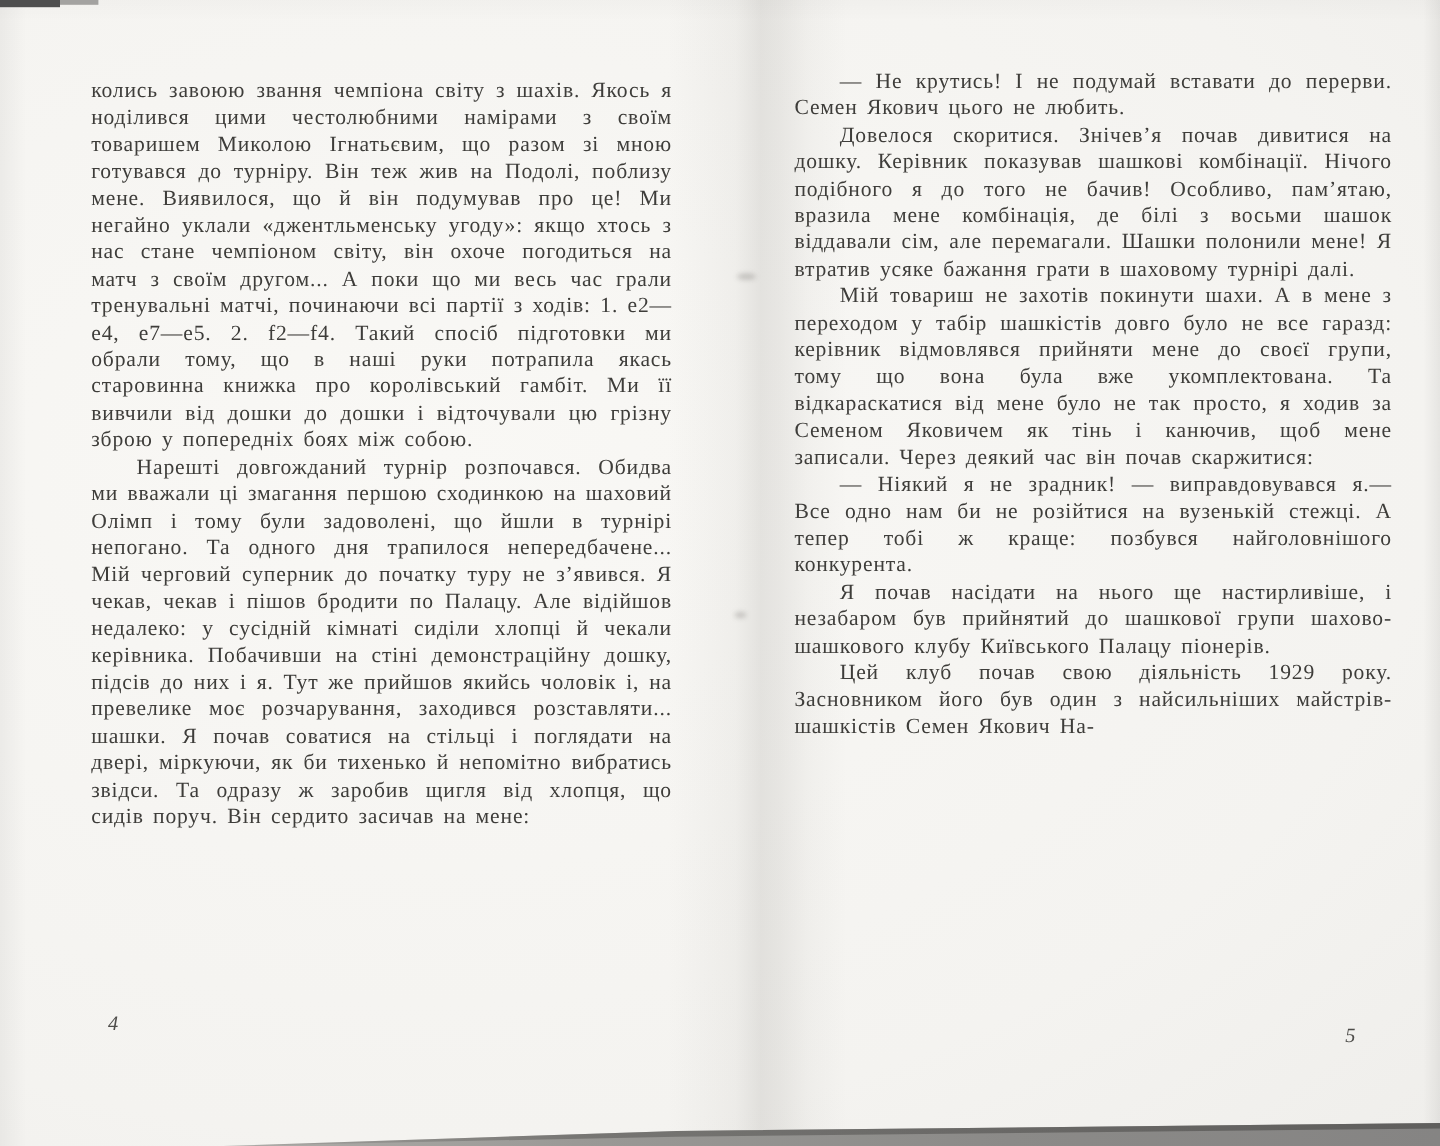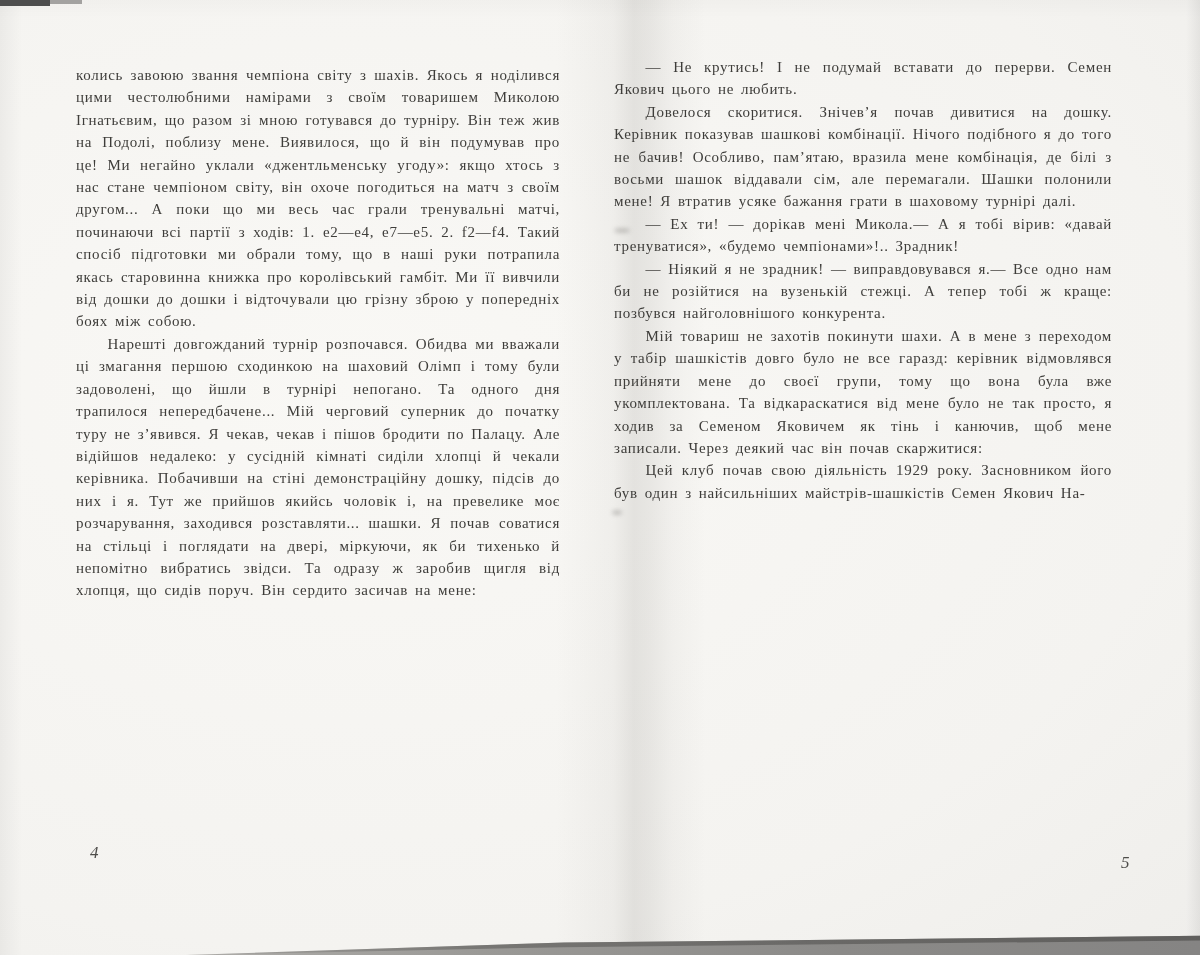--- a/index.html
+++ b/index.html
@@ -37,36 +37,36 @@
       rgba(95,92,86,0.04) 78%,
       rgba(95,92,86,0) 100%);
   }
   .page-text {
     position: absolute;
     color: #3e3d3a;
   }
   .page-text p {
     margin: 0;
     text-align: justify;
-    font-size: 15px;
+    font-size: 18px;
     line-height: 22.4px;
     letter-spacing: 0.7px;
     word-spacing: 2.5px;
     text-indent: 2.1em;
     hyphens: auto;
     -webkit-hyphens: auto;
   }
   .page-text p.no-indent { text-indent: 0; }
   .page-left-text {
     left: 76px;
     top: 64px;
     width: 484px;
   }
   .page-right-text {
-    left: 614px;
+    left: 662px;
     top: 56px;
     width: 498px;
   }
   .page-num {
     position: absolute;
     font-style: italic;
     font-size: 17px;
     color: #4e4d4a;
     letter-spacing: 0.5px;
   }
@@ -121,23 +121,23 @@
   <div class="page-text page-left-text">
     <p class="no-indent">колись завоюю звання чемпіона світу з шахів. Якось я ноділився цими честолюбними намірами з своїм товаришем Миколою Ігнатьєвим, що разом зі мною готувався до турніру. Він теж жив на Подолі, поблизу мене. Виявилося, що й він подумував про це! Ми негайно уклали «джентльменську угоду»: якщо хтось з нас стане чемпіоном світу, він охоче погодиться на матч з своїм другом... А поки що ми весь час грали тренувальні матчі, починаючи всі партії з ходів: 1. e2—e4, e7—e5. 2. f2—f4. Такий спосіб підготовки ми обрали тому, що в наші руки потрапила якась старовинна книжка про королівський гамбіт. Ми її вивчили від дошки до дошки і відточували цю грізну зброю у попередніх боях між собою.</p>
     <p>Нарешті довгожданий турнір розпочався. Обидва ми вважали ці змагання першою сходинкою на шаховий Олімп і тому були задоволені, що йшли в турнірі непогано. Та одного дня трапилося непередбачене... Мій черговий суперник до початку туру не з’явився. Я чекав, чекав і пішов бродити по Палацу. Але відійшов недалеко: у сусідній кімнаті сиділи хлопці й чекали керівника. Побачивши на стіні демонстраційну дошку, підсів до них і я. Тут же прийшов якийсь чоловік і, на превелике моє розчарування, заходився розставляти... шашки. Я почав соватися на стільці і поглядати на двері, міркуючи, як би тихенько й непомітно вибратись звідси. Та одразу ж заробив щигля від хлопця, що сидів поруч. Він сердито засичав на мене:</p>
   </div>
 
   <div class="page-num page-num-left">4</div>
 
   <div class="page-text page-right-text">
     <p>— Не крутись! І не подумай вставати до перерви. Семен Якович цього не любить.</p>
     <p>Довелося скоритися. Знічев’я почав дивитися на дошку. Керівник показував шашкові комбінації. Нічого подібного я до того не бачив! Особливо, пам’ятаю, вразила мене комбінація, де білі з восьми шашок віддавали сім, але перемагали. Шашки полонили мене! Я втратив усяке бажання грати в шаховому турнірі далі.</p>
-    <p>— Ех ти! — дорікав мені Микола.— А я тобі вірив: «давай тренуватися», «будемо чемпіонами»!.. Зрадник!</p>
+    <p>Мій товариш не захотів покинути шахи. А в мене з переходом у табір шашкістів довго було не все гаразд: керівник відмовлявся прийняти мене до своєї групи, тому що вона була вже укомплектована. Та відкараскатися від мене було не так просто, я ходив за Семеном Яковичем як тінь і канючив, щоб мене записали. Через деякий час він почав скаржитися:</p>
     <p>— Ніякий я не зрадник! — виправдовувався я.— Все одно нам би не розійтися на вузенькій стежці. А тепер тобі ж краще: позбувся найголовнішого конкурента.</p>
-    <p>Мій товариш не захотів покинути шахи. А в мене з переходом у табір шашкістів довго було не все гаразд: керівник відмовлявся прийняти мене до своєї групи, тому що вона була вже укомплектована. Та відкараскатися від мене було не так просто, я ходив за Семеном Яковичем як тінь і канючив, щоб мене записали. Через деякий час він почав скаржитися:</p>
+    <p>Я почав насідати на нього ще настирливіше, і незабаром був прийнятий до шашкової групи шахово-шашкового клубу Київського Палацу піонерів.</p>
     <p>Цей клуб почав свою діяльність 1929 року. Засновником його був один з найсильніших майстрів-шашкістів Семен Якович На-</p>
   </div>
 
   <div class="page-num page-num-right">5</div>
 
   <div class="smudge smudge-1"></div>
   <div class="smudge smudge-2"></div>
 
   <div class="bottom-band"></div>
   <div class="bottom-band-edge"></div>

